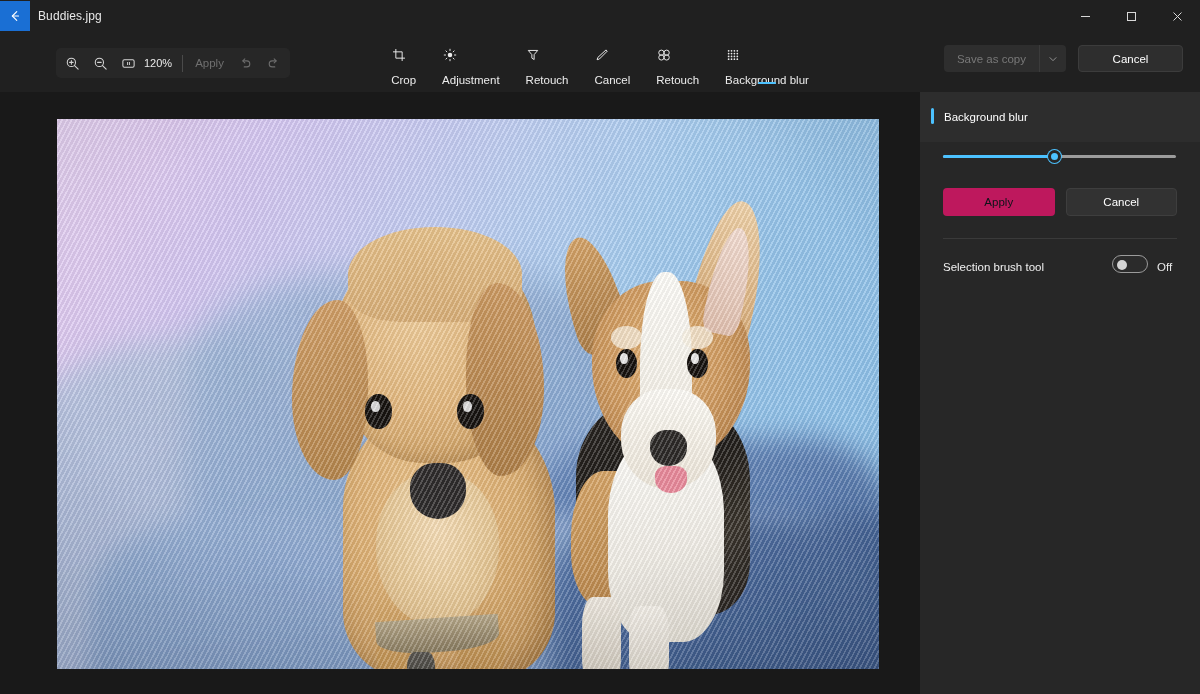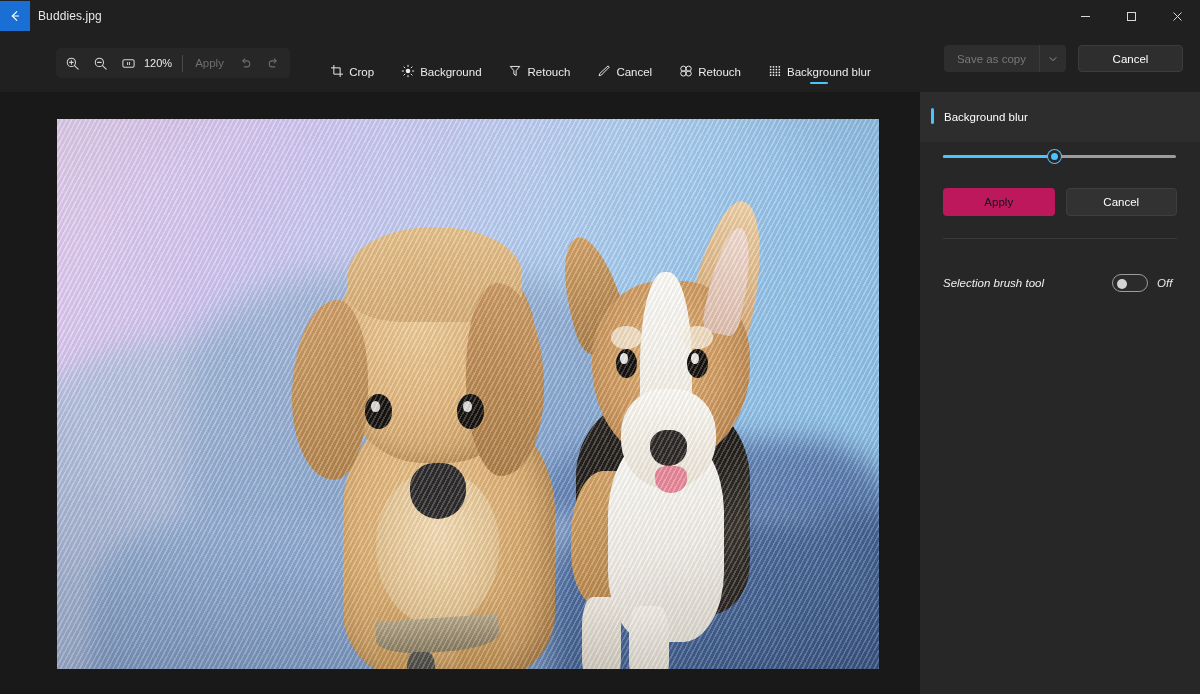--- a/index.html
+++ b/index.html
@@ -83,28 +83,29 @@
   
   .menubar {
     position: absolute; left: 0; top: 16px; width: 1200px;
     display: flex; justify-content: center; align-items: center;
     gap: 4px;
     pointer-events: none;
   }
   .menuitem {
     position: relative;
     height: 30px;
-    display: flex; align-items: flex-end; gap: 5px;
+    display: flex; align-items: flex-start; gap: 12px;
     padding: 0 11px;
     border-radius: 4px;
     font-size: 11.5px;
     color: #ececec;
     white-space: nowrap;
     cursor: pointer;
     pointer-events: auto;
+    flex-direction: column;
   }
   .menuitem .mi-ico {
     display: flex; align-items: center; justify-content: center;
     width: 15px; height: 15px;
   }
   .menuitem.active .underline {
     position: absolute;
     bottom: -6px; left: 50%; transform: translateX(-50%);
     width: 18px; height: 2.5px;
     background: #4cc2ff;
@@ -455,24 +456,23 @@
   }
   .btn-apply { background: #be185d; color: #0b1418; }
   .btn-cancel { background: #323232; color: #ffffff; border-color: #3e3e3e; }
 
   .divider {
     height: 1px; background: #3a3a3a;
     margin: 22px 23px 0 23px;
   }
 
   .toggle-row {
-    display: flex; align-items: center;
-    margin: 33px 23px 0 23px;
+    display: flex; align-items: flex-end;
+    margin: 12px 23px 0 23px;
     height: 22px;
-    font-style: italic;
   }
   .toggle-label { font-size: 11.5px; color: #f0f0f0; flex: 1; }
   .toggle {
     width: 36px; height: 18px;
     border-radius: 10px;
     background: #2b2b2b;
     border: 1px solid #9b9b9b;
     position: relative;
     cursor: pointer;
     margin-right: 9px;
@@ -577,21 +577,21 @@
               <path d="M8 13.1 V14.6"></path>
             <path d="M1.4 8 H2.9"></path>
               <path d="M13.1 8 H14.6"></path>
             <path d="M3.3 3.3 L4.4 4.4"></path>
               <path d="M11.6 11.6 L12.7 12.7"></path>
             <path d="M12.7 3.3 L11.6 4.4"></path>
               <path d="M4.4 11.6 L3.3 12.7"></path>
           </g>
         </svg>
       </span>
-      <span>Background</span>
+      <span>Adjustment</span>
     </div>
 
     <div class="menuitem">
       <span class="mi-ico">
         <svg width="14" height="14" viewBox="0 0 16 16">
           <path d="M2.6 2.8 H13.4 L9.3 7.6 V13.2 L6.7 11.6 V7.6 Z" stroke="currentColor" stroke-width="1.1" fill="none" stroke-linejoin="round"></path>
         </svg>
       </span>
       <span>Retouch</span>
     </div>

